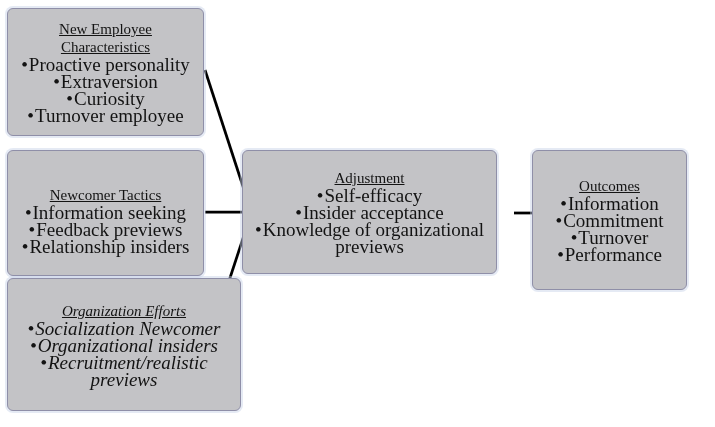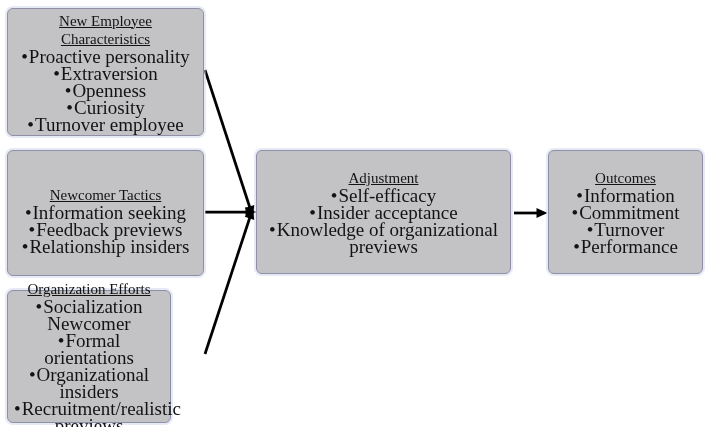--- a/index.html
+++ b/index.html
@@ -34,23 +34,23 @@
     line-height: 18px;
     text-decoration: underline;
   }
   .bullet-line {
     font-size: 19px;
     line-height: 17px;
   }
   .bullet-glyph { margin-right: 1px; }
   #box-0 { left: 7px;   top: 8px;   width: 197px; height: 128px; }
   #box-1 { left: 7px;   top: 150px; width: 197px; height: 126px; justify-content: center; padding-top: 16px; }
-  #box-2 { left: 7px;   top: 290px; width: 164px; height: 133px; }
-  #box-3 { left: 256px; top: 150px; width: 255px; height: 124px; }
-  #box-4 { left: 548px; top: 150px; width: 155px; height: 124px; }
+  #box-2 { left: 7px;   top: 278px; width: 234px; height: 133px; font-style: italic; }
+  #box-3 { left: 242px; top: 150px; width: 255px; height: 124px; }
+  #box-4 { left: 532px; top: 150px; width: 155px; height: 140px; }
   .arrows-layer {
     position: absolute;
     left: 0; top: 0;
     width: 715px;
     height: 427px;
     pointer-events: none;
   }
   .arrow-line {
     stroke: #000000;
     stroke-width: 2.75;
@@ -71,36 +71,34 @@
     <line class="arrow-line" x1="205" y1="70" x2="250" y2="208" marker-end="url(#ah)"></line>
     <line class="arrow-line" x1="205" y1="212" x2="247" y2="212" marker-end="url(#ah)"></line>
     <line class="arrow-line" x1="205" y1="354" x2="250" y2="217" marker-end="url(#ah)"></line>
     <line class="arrow-line" x1="514" y1="213" x2="538" y2="213" marker-end="url(#ah)"></line>
   </svg>
 
   <div class="box" id="box-0">
     <div class="box-title">New Employee Characteristics</div>
     <div class="bullet-line"><span class="bullet-glyph">•</span><span>Proactive personality</span></div>
     <div class="bullet-line"><span class="bullet-glyph">•</span><span>Extraversion</span></div>
-    <div class="bullet-line"><span class="bullet-glyph">•</span><span>Openness</span></div>
     <div class="bullet-line"><span class="bullet-glyph">•</span><span>Curiosity</span></div>
     <div class="bullet-line"><span class="bullet-glyph">•</span><span>Turnover employee</span></div>
   </div>
 
   <div class="box" id="box-1">
     <div class="box-title">Newcomer Tactics</div>
     <div class="bullet-line"><span class="bullet-glyph">•</span><span>Information seeking</span></div>
     <div class="bullet-line"><span class="bullet-glyph">•</span><span>Feedback previews</span></div>
     <div class="bullet-line"><span class="bullet-glyph">•</span><span>Relationship insiders</span></div>
   </div>
 
   <div class="box" id="box-2">
     <div class="box-title">Organization Efforts</div>
     <div class="bullet-line"><span class="bullet-glyph">•</span><span>Socialization Newcomer</span></div>
-    <div class="bullet-line"><span class="bullet-glyph">•</span><span>Formal orientations</span></div>
     <div class="bullet-line"><span class="bullet-glyph">•</span><span>Organizational insiders</span></div>
     <div class="bullet-line"><span class="bullet-glyph">•</span><span>Recruitment/realistic previews</span></div>
   </div>
 
   <div class="box" id="box-3">
     <div class="box-title">Adjustment</div>
     <div class="bullet-line"><span class="bullet-glyph">•</span><span>Self-efficacy</span></div>
     <div class="bullet-line"><span class="bullet-glyph">•</span><span>Insider acceptance</span></div>
     <div class="bullet-line"><span class="bullet-glyph">•</span><span>Knowledge of  organizational previews</span></div>
   </div>

